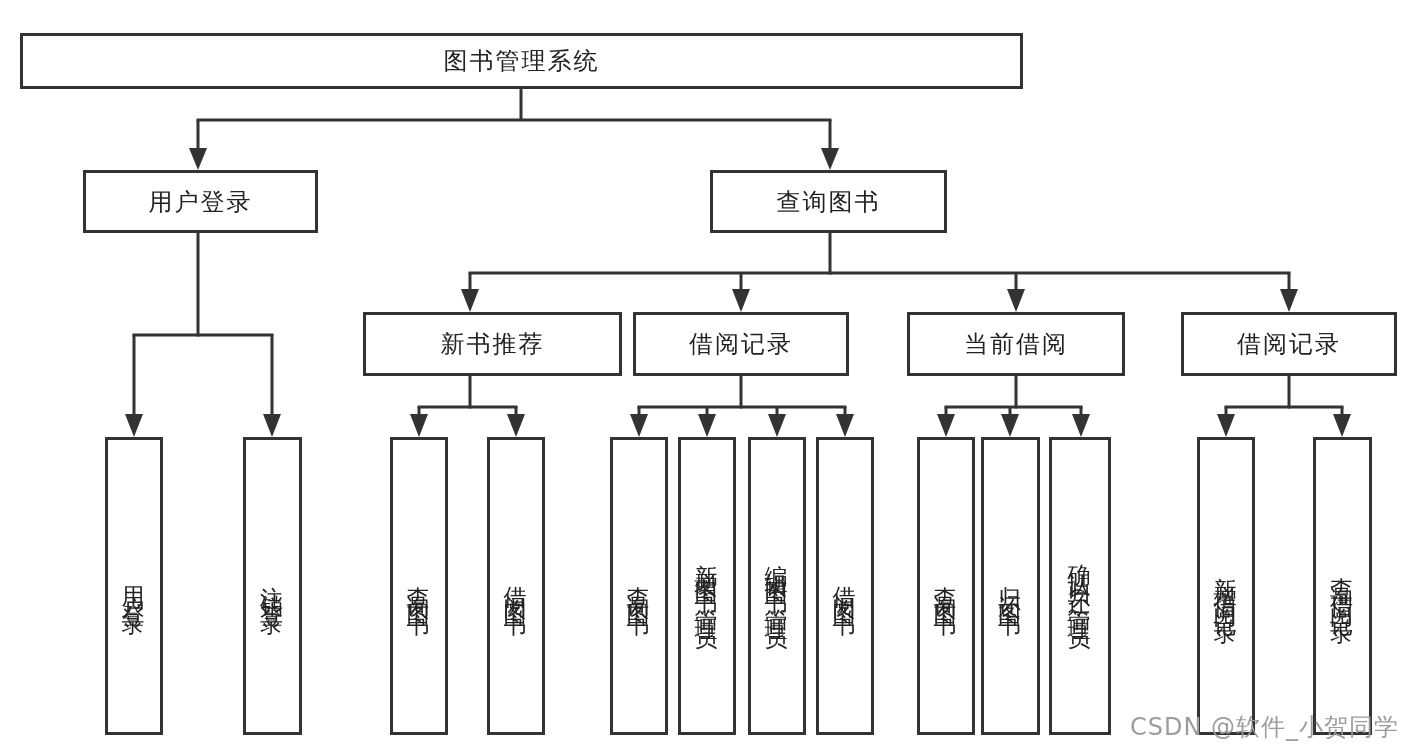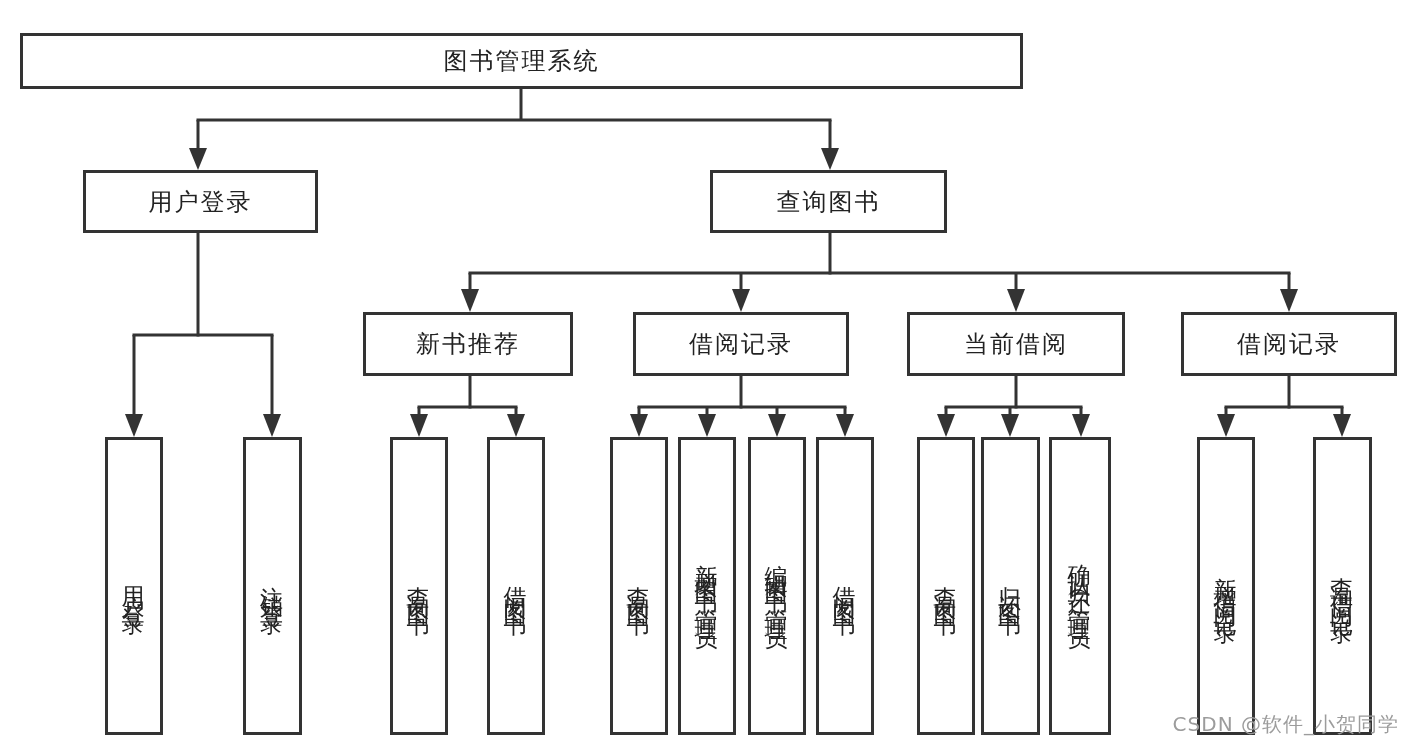--- a/index.html
+++ b/index.html
@@ -37,21 +37,21 @@
   .vbox {
     writing-mode: vertical-rl;
     font-size: 23px;
     letter-spacing: 9px;
     overflow: hidden;
   }
   
   #root-box        { left: 20px;   top: 13px;  width: 1003px; height: 56px; margin-top: 20px; }
   #user-branch-box { left: 83px;   top: 170px; width: 235px;  height: 63px; }
   #mgmt-branch-box { left: 710px;  top: 170px; width: 237px;  height: 63px; }
-  #sec-new-box     { left: 363px;  top: 312px; width: 210px;  height: 64px; }
+  #sec-new-box     { left: 363px;  top: 312px; width: 259px;  height: 64px; }
   #sec-borrow-box  { left: 633px;  top: 312px; width: 216px;  height: 64px; }
   #sec-current-box { left: 907px;  top: 312px; width: 218px;  height: 64px; }
   #sec-records-box { left: 1181px; top: 312px; width: 216px;  height: 64px; }
   .leaf { top: 437px; height: 298px; }
   #leaf-user-0    { left: 105px;  width: 58px; }
   #leaf-user-1    { left: 243px;  width: 59px; }
   #leaf-new-0     { left: 390px;  width: 58px; }
   #leaf-new-1     { left: 487px;  width: 58px; }
   #leaf-borrow-0  { left: 610px;  width: 58px; }
   #leaf-borrow-1  { left: 678px;  width: 58px; }
@@ -60,21 +60,21 @@
   #leaf-current-0 { left: 917px;  width: 58px; }
   #leaf-current-1 { left: 981px;  width: 59px; }
   #leaf-current-2 { left: 1049px; width: 62px; }
   #leaf-records-0 { left: 1197px; width: 58px; }
   #leaf-records-1 { left: 1313px; width: 59px; }
   #watermark {
     position: absolute;
     right: 6px;
     top: 711px;
     z-index: 5;
-    font-size: 20px;
+    font-size: 24px;
     color: #9c9c9c;
     letter-spacing: 1px;
     white-space: nowrap;
   }
 </style>
 </head>
 <body>
 
 <div id="stage">
 

